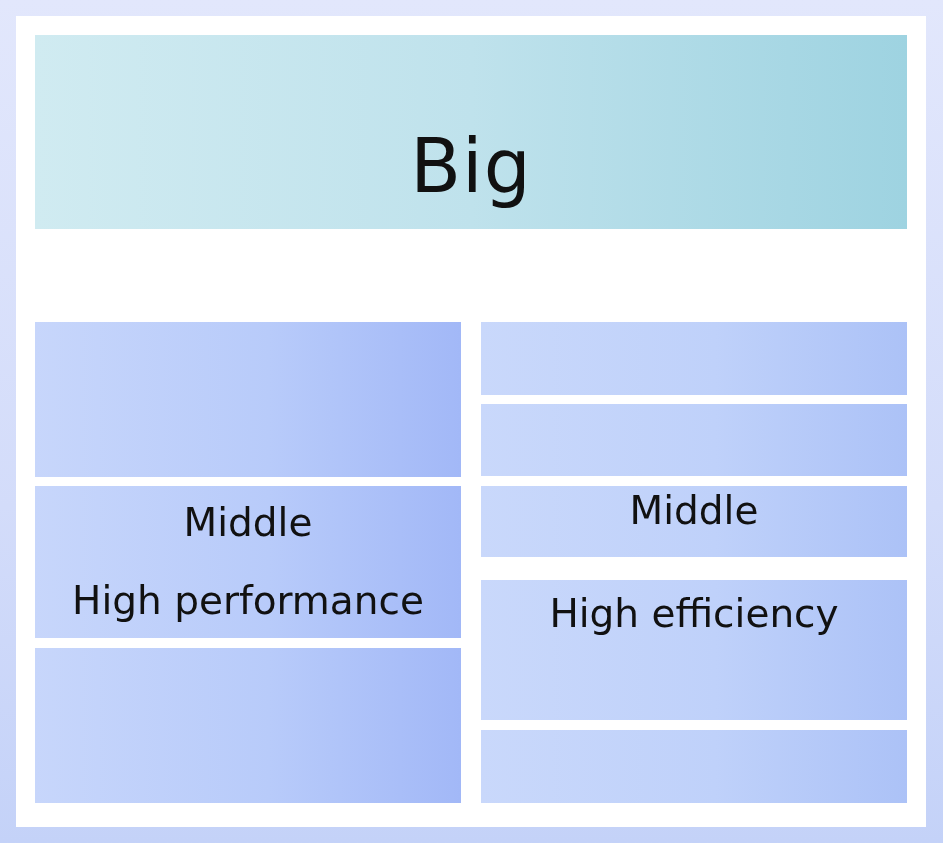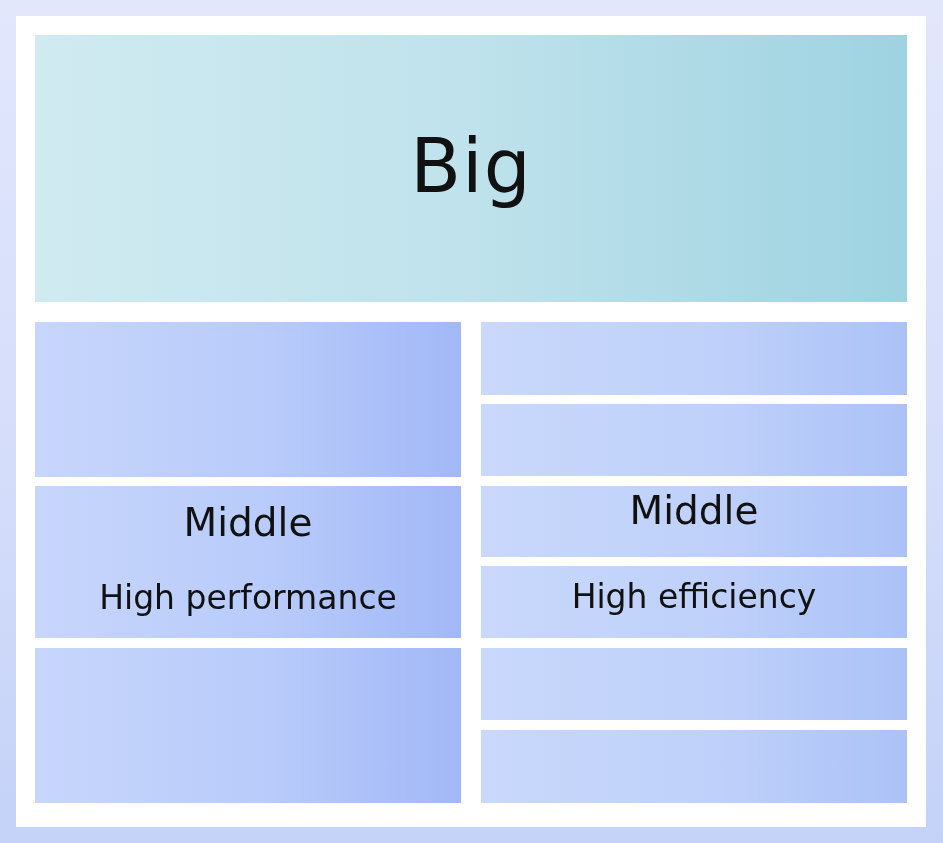--- a/index.html
+++ b/index.html
@@ -8,40 +8,40 @@
     background: linear-gradient(180deg, #e2e7fc 0%, #d3dcfa 60%, #c4d2f8 100%);
     position:relative;
     font-family: "DejaVu Sans", sans-serif;
   }
   .frame {
     position:absolute; left:16px; top:16px; width:910px; height:811px;
     background:#ffffff;
   }
   .box { position:absolute; }
   .big {
-    left:35px; top:35px; width:872px; height:267px;
+    left:35px; top:35px; width:872px; height:194px;
     background: linear-gradient(90deg, #d0ebf1 0%, #bfe2ec 50%, #9ed3e1 100%);
   }
   .big-label {
     position:absolute; left:0; right:0; top:88px; text-align:center;
     font-size:74px; color:#111; letter-spacing:1px;
   }
   .lp {
     background: linear-gradient(90deg, #c7d6fb 0%, #b8cbfa 55%, #a2b8f7 100%);
   }
   .rp {
     background: linear-gradient(90deg, #c9d8fb 0%, #bfd1fa 55%, #acc2f7 100%);
   }
   .title {
     position:absolute; left:0; right:0; text-align:center;
     font-size:39px; color:#111;
   }
   .subtitle {
     position:absolute; left:0; right:0; text-align:center;
-    font-size:33px; color:#111;
+    font-size:39px; color:#111;
   }
 </style>
 </head>
 <body>
 
 <div class="frame"></div>
 
 <div class="box big">
   <div class="big-label">Big</div>
 </div>
@@ -51,17 +51,17 @@
   <div class="title" style="top:14px;">Middle</div>
   <div class="subtitle" style="top:92px;">High performance</div>
 </div>
 <div class="box lp" style="left:35px; top:648px; width:426px; height:155px;"></div>
 
 <div class="box rp" style="left:481px; top:322px; width:426px; height:73px;"></div>
 <div class="box rp" style="left:481px; top:404px; width:426px; height:72px;"></div>
 <div class="box rp" style="left:481px; top:486px; width:426px; height:71px;">
   <div class="title" style="top:2px;">Middle</div>
 </div>
-<div class="box rp" style="left:481px; top:566px; width:426px; height:72px;">
+<div class="box rp" style="left:481px; top:580px; width:426px; height:72px;">
   <div class="subtitle" style="top:11px;">High efficiency</div>
 </div>
 <div class="box rp" style="left:481px; top:648px; width:426px; height:72px;"></div>
 <div class="box rp" style="left:481px; top:730px; width:426px; height:73px;"></div>
 
 </body></html>

